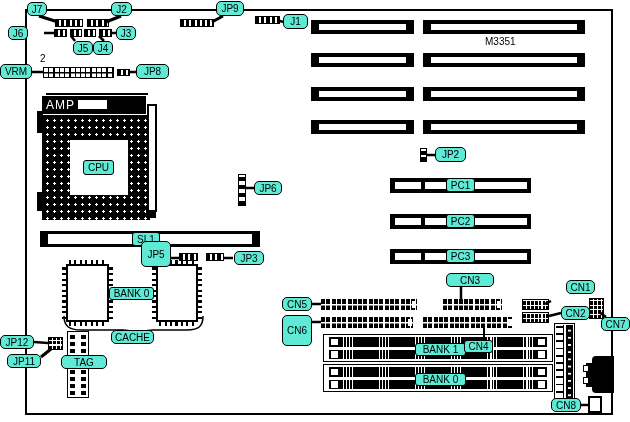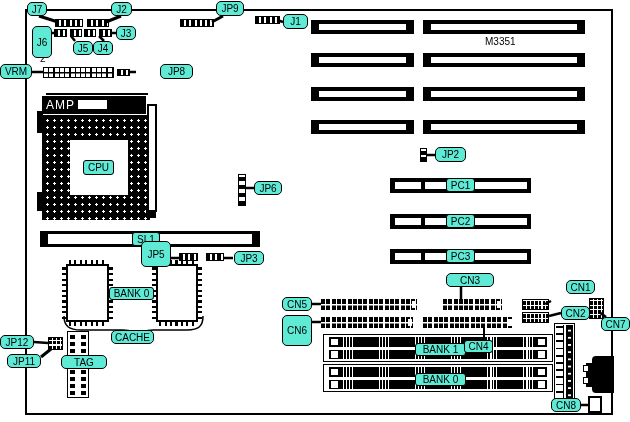--- a/index.html
+++ b/index.html
@@ -200,26 +200,26 @@
       <line x1="34" y1="342" x2="48" y2="343"></line>
       <line x1="41" y1="357" x2="51" y2="349" stroke-width="3"></line>
       <path d="M64,316 C64,326 69,330 81,330 L123,330 C131,330 135,332 138,337 C141,332 145,330 153,330 L187,330 C199,330 203,326 203,316" stroke-width="1.5"></path>
     </g>
   </svg>
 
   <div class="lbl" style="left:27px;top:2px;width:20px;height:14px;">J7</div>
   <div class="lbl" style="left:111px;top:2px;width:21px;height:14px;">J2</div>
   <div class="lbl" style="left:216px;top:1px;width:28px;height:15px;">JP9</div>
   <div class="lbl" style="left:283px;top:14px;width:25px;height:15px;">J1</div>
-  <div class="lbl" style="left:32px;top:26px;width:20px;height:32px;">J6</div>
+  <div class="lbl" style="left:8px;top:26px;width:20px;height:14px;">J6</div>
   <div class="lbl" style="left:116px;top:26px;width:20px;height:14px;">J3</div>
   <div class="lbl" style="left:63px;top:41px;width:20px;height:14px;margin-left:10px;">J5</div>
   <div class="lbl" style="left:93px;top:41px;width:20px;height:14px;">J4</div>
   <div class="lbl" style="left:0px;top:64px;width:32px;height:15px;">VRM</div>
-  <div class="lbl" style="left:136px;top:64px;width:33px;height:15px;margin-left:24px;">JP8</div>
+  <div class="lbl" style="left:136px;top:64px;width:33px;height:15px;">JP8</div>
   <div class="lbl" style="left:83px;top:160px;width:31px;height:15px;border-radius:3px;">CPU</div>
   <div class="lbl" style="left:254px;top:181px;width:28px;height:14px;">JP6</div>
   <div class="lbl" style="left:132px;top:232px;width:28px;height:14px;border-radius:3px;">SL1</div>
   <div class="lbl" style="left:141px;top:241px;width:30px;height:26px;">JP5</div>
   <div class="lbl" style="left:234px;top:251px;width:30px;height:14px;">JP3</div>
   <div class="lbl" style="left:109px;top:287px;width:45px;height:13px;border-radius:3px;">BANK 0</div>
   <div class="lbl" style="left:111px;top:330px;width:43px;height:14px;">CACHE</div>
   <div class="lbl" style="left:61px;top:355px;width:46px;height:14px;">TAG</div>
   <div class="lbl" style="left:0px;top:335px;width:34px;height:14px;">JP12</div>
   <div class="lbl" style="left:7px;top:354px;width:34px;height:14px;">JP11</div>

